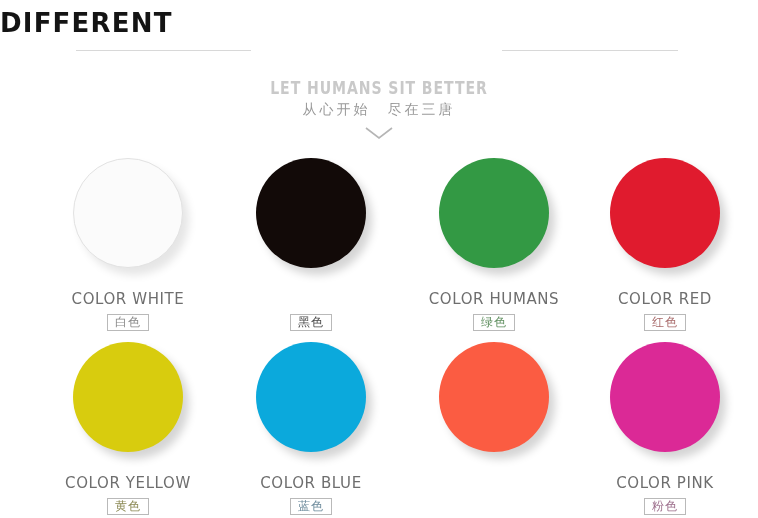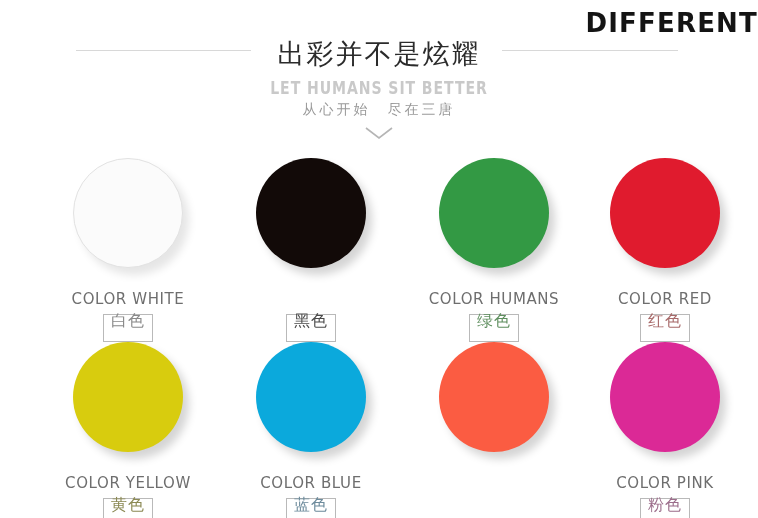--- a/index.html
+++ b/index.html
@@ -21,21 +21,21 @@
     position: relative;
     width: 758px;
     height: 150px;
   }
 
   .title-en {
     position: absolute;
     top: 8px;
     left: 0;
     width: 758px;
-    text-align: right;
+    text-align: left;
     font-size: 26px;
     font-weight: bold;
     letter-spacing: 1.2px;
     color: #141414;
     font-family: "DejaVu Sans", sans-serif;
   }
 
   .title-cn {
     position: absolute;
     top: 36px;
@@ -154,25 +154,25 @@
     position: absolute;
     top: 162px;
     left: 0;
     width: 190px;
     text-align: center;
   }
 
   .label-cn {
     display: inline-block;
     border: 1px solid #b9b9b9;
-    padding: 1px 7px 13px 7px;
-    font-size: 16px;
+    padding: 1px 7px 2px 7px;
+    font-size: 12px;
     line-height: 12px;
     letter-spacing: 1px;
-    font-family: Liberation Mono, monospace;
+    font-family: Liberation Serif, serif;
   }
 
   
   .ghost {
     position: absolute;
     color: #f0f0f0;
     font-size: 34px;
     font-weight: bold;
     font-family: "DejaVu Sans", sans-serif;
     pointer-events: none;
@@ -184,21 +184,20 @@
 </head>
 <body>
 
 <div class="header">
 
   <div class="rule rule-left"></div>
   <div class="rule rule-right"></div>
 
   <div class="title-en">DIFFERENT</div>
 
-  <div class="title-cn">出彩并不是炫耀</div>
 
   <div class="subtitle-en">LET HUMANS SIT BETTER</div>
 
   <div class="subtitle-cn">从心开始　尽在三唐</div>
 
   <div class="chevron">
     <svg width="30" height="14" viewBox="0 0 30 14">
       <polyline points="2,2 15,12 28,2" fill="none" stroke="#b5b5b5" stroke-width="1.6"></polyline>
     </svg>
   </div>

